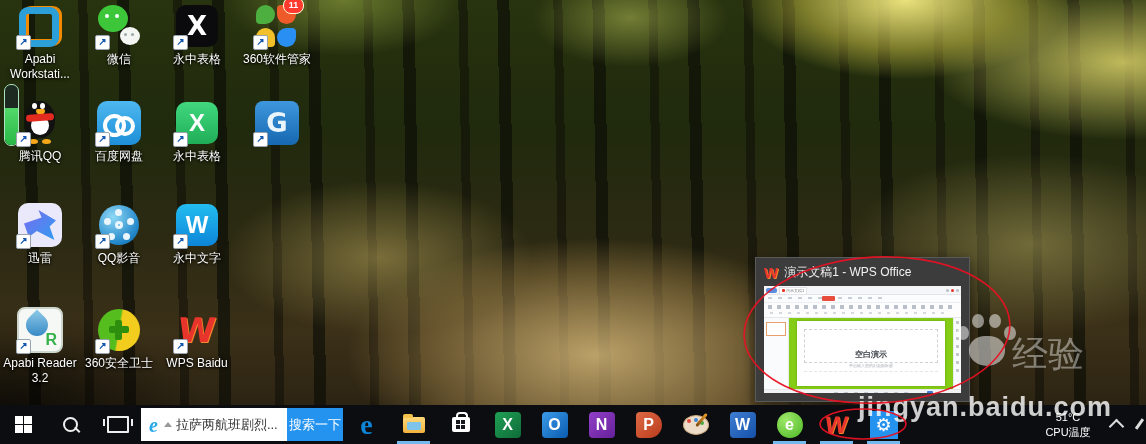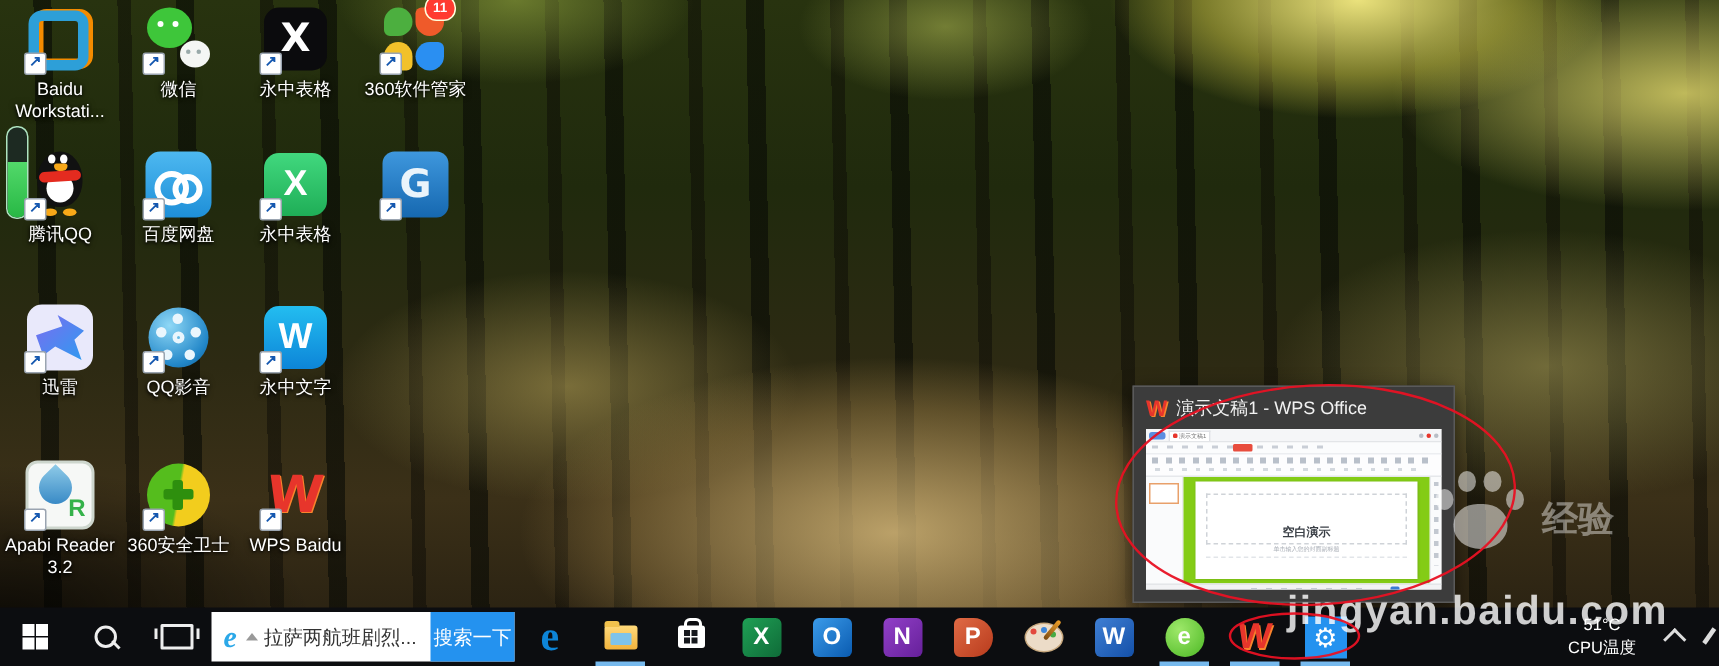--- a/index.html
+++ b/index.html
@@ -119,21 +119,21 @@
     background-size:3px 56px;background-position:2px 3px;background-repeat:no-repeat;}
   .t-status{height:7px;background:#f2f3f5;border-top:1px solid #e4e6e9;position:relative;
     background-image:repeating-linear-gradient(90deg,#c4cad2 0 4px,transparent 4px 10px);
     background-size:80px 2px;background-position:70px 2px;background-repeat:no-repeat;}
   .t-playbtn{position:absolute;right:28px;top:1px;width:6px;height:5px;background:#3a7bd5;border-radius:1px;}
 
   
   .wm{position:absolute;z-index:6;pointer-events:none;}
   #wm-brand{left:878px;top:322px;font-size:46px;font-weight:bold;color:rgba(255,255,255,.38);
     letter-spacing:2px;text-shadow:0 0 1px rgba(255,255,255,.25);}
-  #wm-cn{left:1012px;top:330px;font-size:24px;font-weight:bold;color:rgba(255,255,255,.42);margin-left:16px;}
+  #wm-cn{left:1012px;top:330px;font-size:36px;font-weight:normal;color:rgba(255,255,255,.42);}
   #wm-url{left:858px;top:392px;font-size:27px;font-weight:bold;color:rgba(255,255,255,.8);letter-spacing:1px;}
   #wm-paw{left:955px;top:312px;width:64px;height:60px;opacity:.5;}
   #wm-paw i{position:absolute;background:#fff;border-radius:50%;}
   #wm-paw .pad{left:14px;top:24px;width:36px;height:30px;border-radius:45% 45% 50% 50%;}
   #wm-paw .t1{left:2px;top:14px;width:12px;height:14px;}
   #wm-paw .t2{left:17px;top:2px;width:12px;height:14px;}
   #wm-paw .t3{left:34px;top:2px;width:12px;height:14px;}
   #wm-paw .t4{left:49px;top:14px;width:12px;height:14px;}
 
   
@@ -197,21 +197,21 @@
   <div id="side-slider">
     <div class="fill"></div>
   </div>
 
   <div class="dicon" style="left:1px;top:3px;">
     <div class="art">
       <span class="vm-o"></span>
       <span class="vm-b"></span>
       <span class="sc-arrow">↗</span>
     </div>
-    <div class="lbl">Baidu Workstati...</div>
+    <div class="lbl">Apabi Workstati...</div>
   </div>
 
   <div class="dicon" style="left:80px;top:3px;">
     <div class="art">
       <span class="wx-big"></span>
       <span class="wx-sm"></span>
       <span class="sc-arrow">↗</span>
     </div>
     <div class="lbl">微信</div>
   </div>

